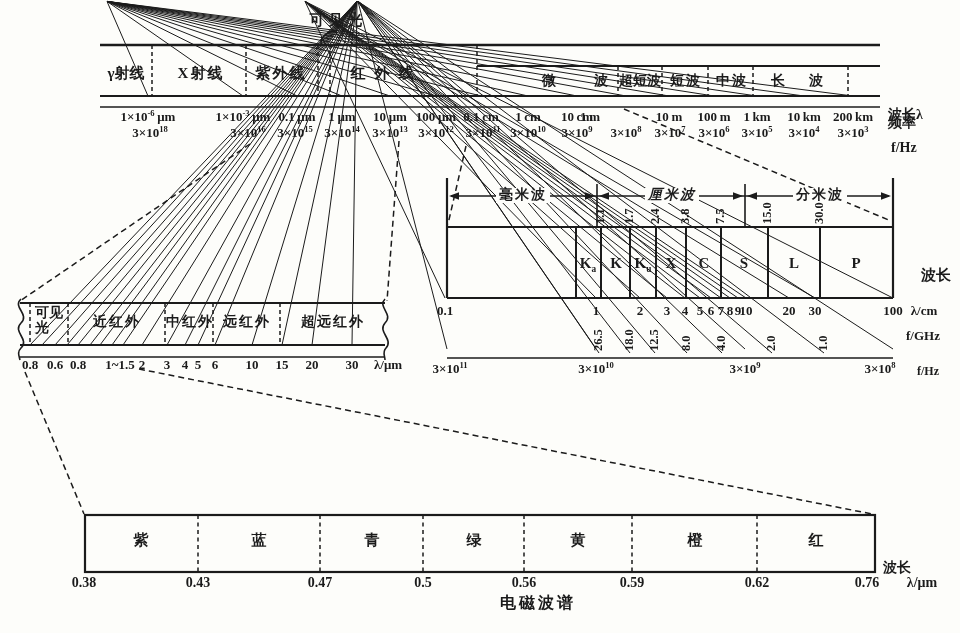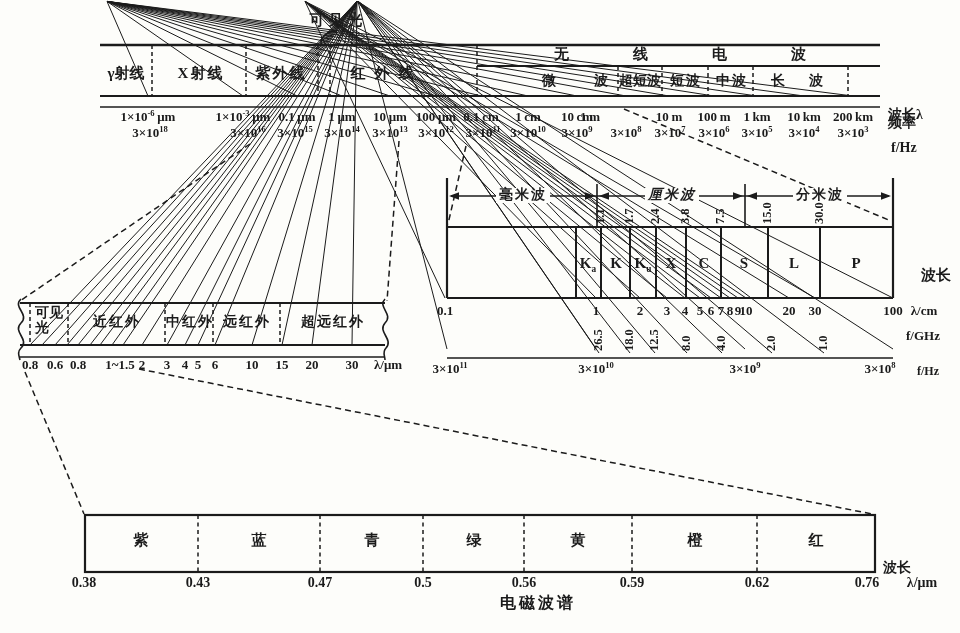--- a/index.html
+++ b/index.html
@@ -166,21 +166,20 @@
         <line x1="320" y1="515" x2="320" y2="572" stroke="#1b1b1b" stroke-width="1.5" stroke-dasharray="4,3.5"></line>
         <line x1="423" y1="515" x2="423" y2="572" stroke="#1b1b1b" stroke-width="1.5" stroke-dasharray="4,3.5"></line>
         <line x1="524" y1="515" x2="524" y2="572" stroke="#1b1b1b" stroke-width="1.5" stroke-dasharray="4,3.5"></line>
         <line x1="632" y1="515" x2="632" y2="572" stroke="#1b1b1b" stroke-width="1.5" stroke-dasharray="4,3.5"></line>
         <line x1="757" y1="515" x2="757" y2="572" stroke="#1b1b1b" stroke-width="1.5" stroke-dasharray="4,3.5"></line>
       </g>
   </svg>
 
   <span class="lbl c f15" style="left:338px;top:13px;letter-spacing:4px">可见光</span>
 
-  <span class="lbl c f15" style="left:712px;top:47px;letter-spacing:64px">无线电波</span>
 
   <span class="lbl f14" style="left:888px;top:108px">波长λ</span>
   <span class="lbl f14" style="left:888px;top:116px">频率</span>
   <span class="lbl f14" style="left:891px;top:141px">f/Hz</span>
 
   <span class="lbl c f13" style="left:388px;top:358px">λ/μm</span>
 
   <span class="lbl c f15" style="left:936px;top:268px">波长</span>
   <span class="lbl c f13" style="left:924px;top:304px">λ/cm</span>
   <span class="lbl c f13" style="left:923px;top:329px">f/GHz</span>

